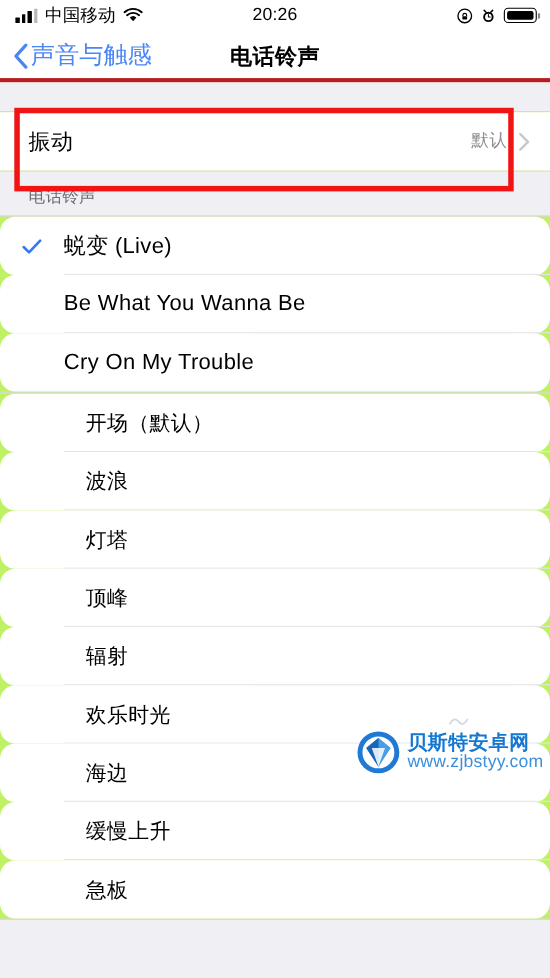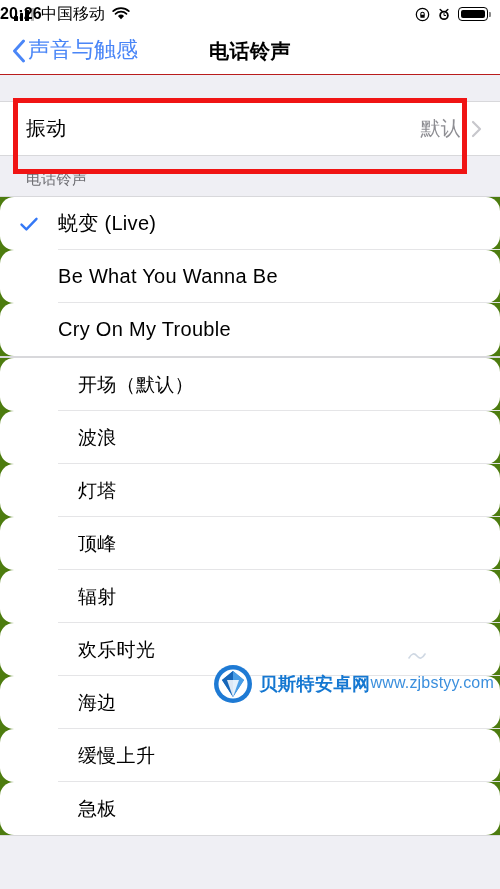--- a/index.html
+++ b/index.html
@@ -51,23 +51,23 @@
     border-radius: 0.5px;
   }
   .signal-bars i:nth-child(1) { height: 5px; }
   .signal-bars i:nth-child(2) { height: 8px; }
   .signal-bars i:nth-child(3) { height: 11px; }
   .signal-bars i:nth-child(4) { height: 13px; background: #b8b8b8; }
   .wifi-icon { width: 18px; height: 14px; display:block; }
   .sb-center {
     position: absolute;
     left: 0; right: 0;
-    text-align: left;
+    text-align: center;
     font-size: 16px;
-    font-weight: bold;
+    font-weight: normal;
     letter-spacing: 0.2px;
   }
   .sb-right {
     position: absolute;
     right: 12px;
     display: flex;
     align-items: center;
     gap: 7px;
   }
   .rotlock-icon, .alarm-icon { display:block; }
@@ -97,21 +97,21 @@
     border-radius: 2px;
   }
 
   
   .nav-bar {
     position: absolute;
     top: 28px; left: 0;
     width: 500px;
     height: 47px;
     background: #ffffff;
-    border-bottom: 1px solid #b91c1c;
+    border-bottom: 4px solid #b91c1c;
     box-sizing: border-box;
   }
   .back-btn {
     position: absolute;
     left: 12px;
     top: 0;
     height: 46px;
     display: flex;
     align-items: center;
     gap: 2px;
@@ -145,21 +145,21 @@
     top: 75px; left: 0;
     width: 500px;
     height: 814px;
     background: #efeff4;
     overflow: hidden;
   }
 
   .gap-top { height: 26px; background: #efeff4; }
 
   .group {
-    background: #4d7c0f;
+    background: #bef264;
     border-top: 1px solid #d8d8db;
     border-bottom: 1px solid #d8d8db;
   }
 
   .row {
     position: relative;
     display: flex;
     align-items: center;
     height: 53px;
     background: #ffffff;
@@ -168,21 +168,21 @@
   }
 
   .row-label {
     font-size: 20px;
     color: #000;
     margin-left: 26px;
     letter-spacing: 0.3px;
   }
   .row-value {
     margin-left: auto;
-    font-size: 20px;
+    font-size: 16px;
     color: #8e8e93;
     letter-spacing: 0.3px;
   }
   .chev-right {
     margin-left: 10px;
     margin-right: 18px;
     width: 11px;
     height: 18px;
     display: block;
     flex: none;
@@ -256,21 +256,21 @@
     gap: 6px;
     z-index: 40;
   }
   .wm-logo {
     width: 40px; height: 40px;
     display: block;
     flex: none;
   }
   .wm-text {
     display: flex;
-    flex-direction: row;
+    flex-direction: column;
     line-height: 1.05;
   }
   .wm-title {
     font-size: 18px;
     font-weight: bold;
     color: #1477d1;
     letter-spacing: 0.5px;
   }
   .wm-url {
     font-size: 16px;

